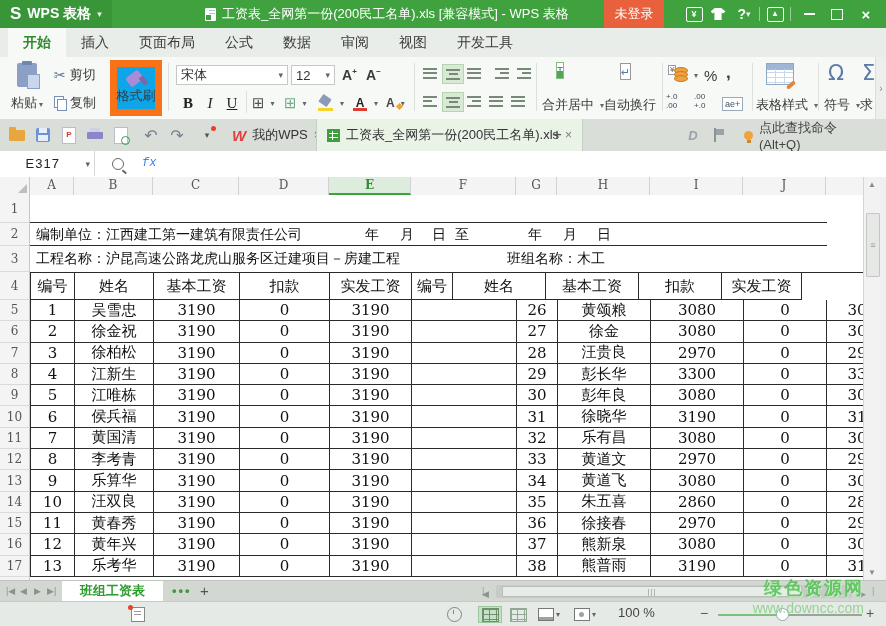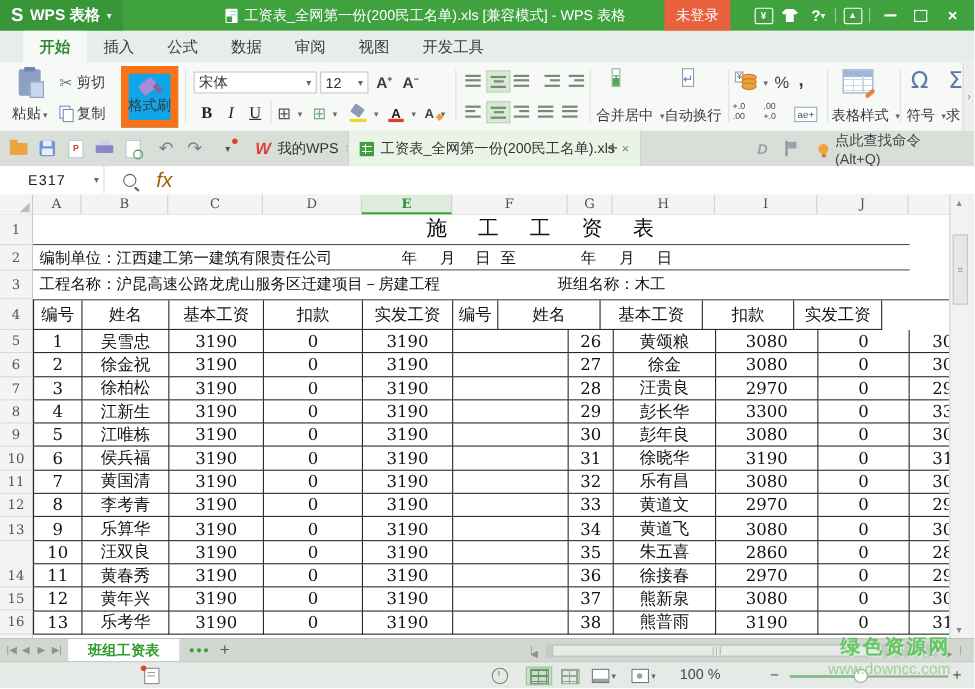--- a/index.html
+++ b/index.html
@@ -23,21 +23,21 @@
   .yuanbox{width:15px;height:13px;border:1.5px solid #fff;border-radius:2px;font-size:9px;line-height:12px;text-align:center;font-weight:bold}
   .shirt{width:15px;height:12px;background:#fff;clip-path:polygon(28% 0,72% 0,100% 30%,84% 46%,74% 36%,74% 100%,26% 100%,26% 36%,16% 46%,0 30%)}
   .upbox{width:15px;height:13px;border:1.5px solid #fff;border-radius:2px;text-align:center;font-size:8px;line-height:12px}
   .tsep{position:absolute;top:7px;width:1px;height:14px;background:rgba(255,255,255,.45)}
   .minico{width:11px;height:2px;background:#fff}
   .maxico{width:10px;height:9px;border:1.5px solid #fff}
   .xico{font-size:15px;font-weight:bold}
 
   
   #menubar{position:absolute;top:28px;left:0;width:886px;height:29px;background:#E9EDE9}
-  #menu-tabs{display:flex;height:29px;padding-left:21px}
+  #menu-tabs{display:flex;height:29px;padding-left:8px}
   .mtab{padding:0 15px;line-height:29px;font-size:14px;color:#3a3a3a}
   .mtab.on{background:#F7F9F7;color:#2E8B2E;font-weight:bold}
 
   
   #ribbon{position:absolute;top:57px;left:0;width:886px;height:62px;background:#F7F9F7;border-bottom:1px solid #D9DED9;overflow:hidden}
   .vsep{position:absolute;top:6px;height:48px;width:1px;background:#DDE1DD}
   .rlabel{font-size:13px;color:#3a3a3a;white-space:nowrap}
   .car:after{content:"▾";font-size:8px;color:#666;margin-left:2px}
   .rbig{position:absolute;top:3px;width:52px;height:56px;display:flex;flex-direction:column;align-items:center;justify-content:space-between;padding:3px 0 4px;box-sizing:border-box}
   .rbig.hl{background:#0ea5e9;border:7px solid #f97316}
@@ -119,21 +119,21 @@
   .ic-flag{width:12px;height:14px;position:relative}
   .ic-flag:before{content:"";position:absolute;left:1px;top:0;width:1.5px;height:14px;background:#8A929A}
   .ic-flag:after{content:"";position:absolute;left:3px;top:1px;width:8px;height:6px;background:#9AA2AA}
 
   
   #formulabar{position:absolute;top:151px;left:0;width:886px;height:26px;background:#fff;border-bottom:1px solid #CFCFCF}
   #namebox{position:absolute;left:0;top:0;width:94px;height:25px;border-right:1px solid #D8D8D8;display:flex;align-items:center}
   #namebox .v{flex:1;text-align:center;font-size:13px;color:#222;letter-spacing:1px}
   .ic-magn{width:10px;height:10px;border:1.5px solid #666;border-radius:50%;position:relative}
   .ic-magn:after{content:"";position:absolute;right:-4px;bottom:-3px;width:5px;height:1.5px;background:#666;transform:rotate(40deg)}
-  .fx{font-family:Liberation Sans, sans-serif;font-style:italic;font-size:19px;color:#a16207}
+  .fx{font-family:Liberation Mono, monospace;font-style:italic;font-size:12px;color:#3b82f6}
 
   
   #grid{position:absolute;top:177px;left:0;width:863px;height:403px;background:#fff;overflow:hidden;
         font-family:"DejaVu Serif","Liberation Serif",serif}
   #colhdr{position:absolute;top:0;left:0;height:18px;display:flex;background:#F3F4F3;border-bottom:1px solid #C8C8C8;width:910px}
   #corner{width:30px;height:18px;border-right:1px solid #C8C8C8;position:relative;box-sizing:border-box;flex-shrink:0}
   #corner:after{content:"";position:absolute;right:2px;bottom:2px;width:0;height:0;border-left:9px solid transparent;border-bottom:9px solid #BDBDBD}
   .chc{box-sizing:border-box;height:18px;border-right:1px solid #D2D2D2;text-align:center;font-size:12px;color:#555;line-height:17px;flex-shrink:0}
   .chc.sel{background:#DEECDE;color:#2F8C2F;border-bottom:2px solid #3AA33A;font-weight:bold}
   #gutter{position:absolute;top:18px;left:0;width:30px;bottom:0;background:#F3F4F3;border-right:1px solid #C8C8C8;box-sizing:border-box}
@@ -224,20 +224,21 @@
       </div>
     <div class="tbico" style="left:852px;width:28px">
         <span class="xico">×</span>
       </div>
   </div>
 
   <div id="menubar">
     <div id="menu-tabs">
         <div class="mtab on">开始</div>
         <div class="mtab">插入</div>
+        <div class="mtab">页面布局</div>
         <div class="mtab">公式</div>
         <div class="mtab">数据</div>
         <div class="mtab">审阅</div>
         <div class="mtab">视图</div>
         <div class="mtab">开发工具</div>
       </div>
   </div>
 
   <div id="ribbon">
     <div class="rbig" style="left:4px;width:46px">
@@ -472,28 +473,27 @@
         <div class="gn" style="height: 28px;">4</div>
         <div class="gn" style="height: 21.3px;">5</div>
         <div class="gn" style="height: 21.3px;">6</div>
         <div class="gn" style="height: 21.3px;">7</div>
         <div class="gn" style="height: 21.3px;">8</div>
         <div class="gn" style="height: 21.3px;">9</div>
         <div class="gn" style="height: 21.3px;">10</div>
         <div class="gn" style="height: 21.3px;">11</div>
         <div class="gn" style="height: 21.3px;">12</div>
         <div class="gn" style="height: 21.3px;">13</div>
-        <div class="gn" style="height: 21.3px; margin-top: 21px;">14</div>
+        <div class="gn" style="height: 21.3px;">14</div>
         <div class="gn" style="height: 21.3px;">15</div>
         <div class="gn" style="height: 21.3px;">16</div>
         <div class="gn" style="height: 21.3px;">17</div>
       </div>
     <div id="cells">
         <div class="srow" style="height: 28px;">
-          <div id="sheettitle">施 工 工 资 表</div>
           <div class="formline"></div>
         </div>
         <div class="srow" style="height: 23px;">
           <span class="stext" style="left: 6px;">编制单位：江西建工第一建筑有限责任公司</span>
           <span class="stext" style="left: 335px;">年</span>
           <span class="stext" style="left: 370px;">月</span>
           <span class="stext" style="left: 402px;">日</span>
           <span class="stext" style="left: 425px;">至</span>
           <span class="stext" style="left: 498px;">年</span>
           <span class="stext" style="left: 533px;">月</span>

